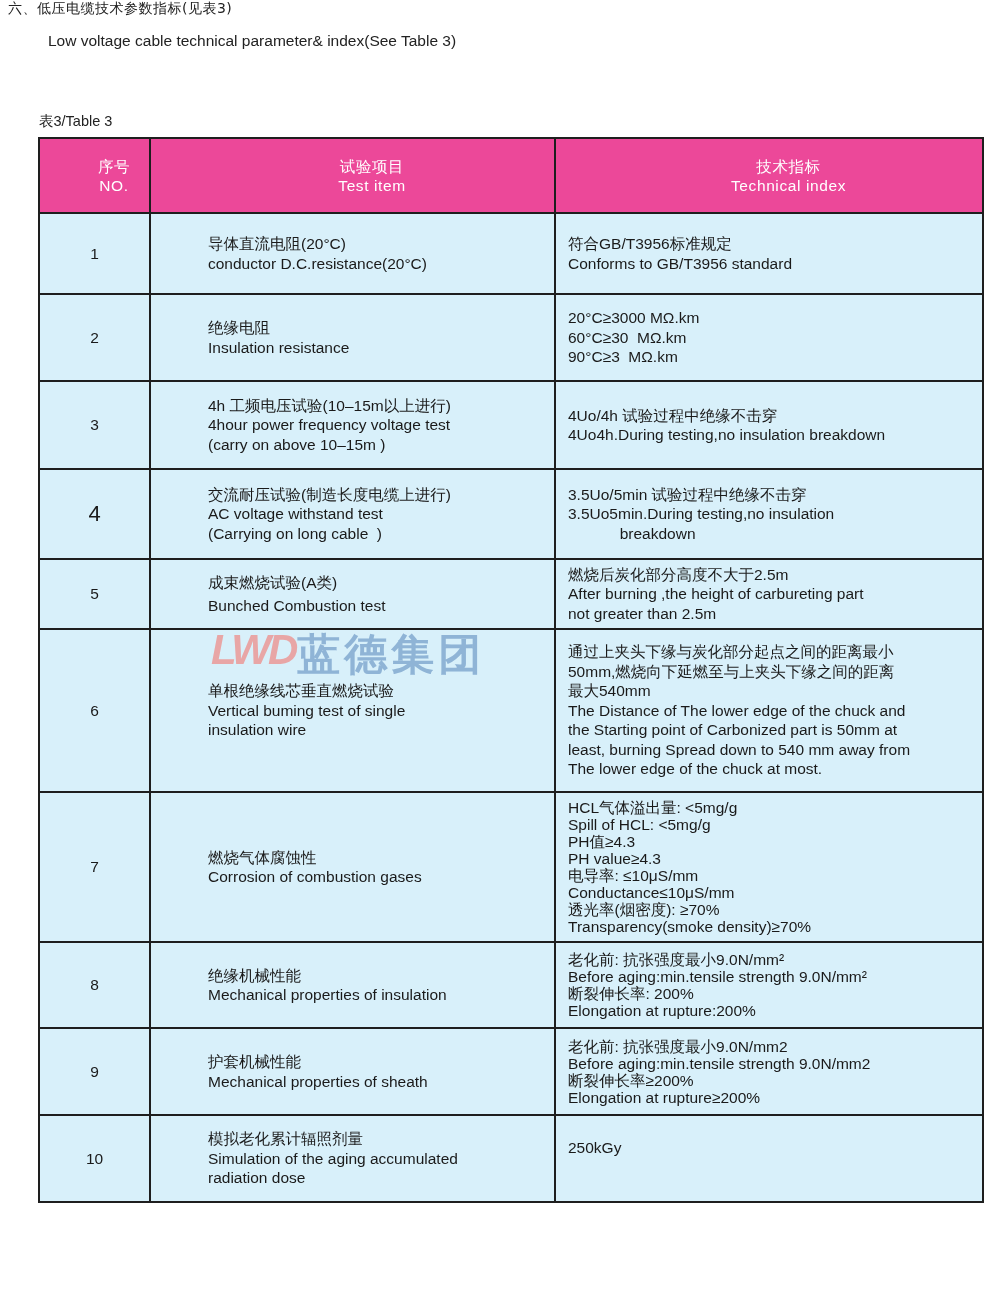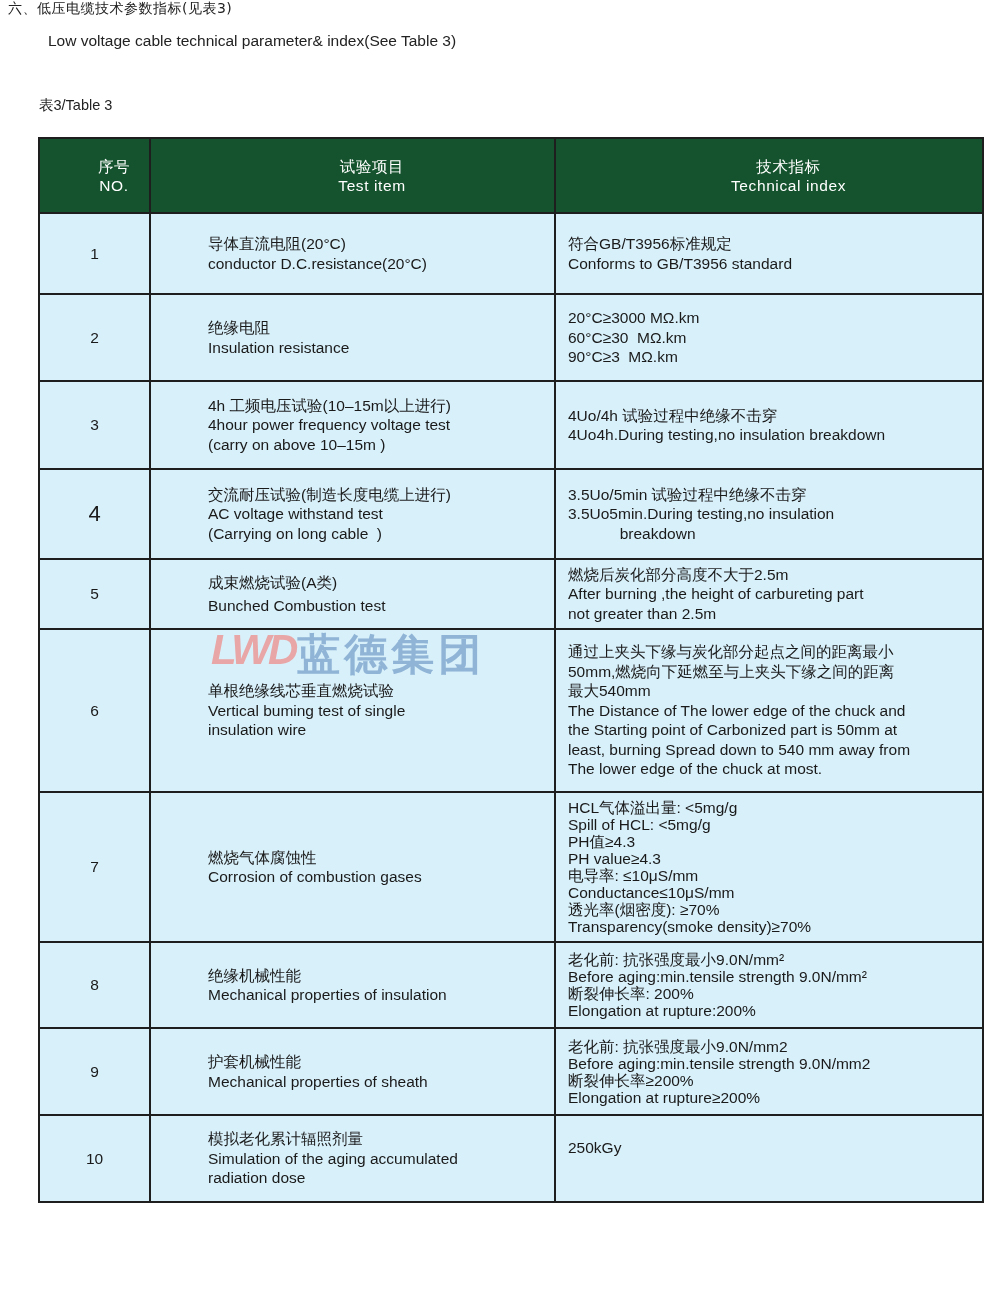--- a/index.html
+++ b/index.html
@@ -10,39 +10,39 @@
   }
   .title-cn {
     position: absolute; left: 8px; top: 0;
     font-size: 14px; letter-spacing: 0.5px; color: #222;
   }
   .title-en {
     position: absolute; left: 48px; top: 32px;
     font-size: 15.5px; color: #222; font-family: Liberation Sans, sans-serif;
   }
   .table-caption {
-    position: absolute; left: 39px; top: 96px;
+    position: absolute; left: 39px; top: 112px;
     font-size: 14.5px; color: #222; font-family: "Liberation Sans", sans-serif;
   }
   .table-wrap {
     position: absolute; left: 38px; top: 137px; width: 944px;
   }
   table.spec {
     width: 944px; border-collapse: collapse; table-layout: fixed;
     font-family: "Liberation Sans", sans-serif;
   }
   table.spec col.c-no { width: 111px; }
   table.spec col.c-item { width: 405px; }
   table.spec col.c-idx { width: 428px; }
   table.spec th, table.spec td {
     border: 2px solid #1e1e1e;
     vertical-align: middle;
   }
   table.spec th {
-    background: #14532d; color: #ffffff; font-weight: normal;
+    background: #ec4899; color: #ffffff; font-weight: normal;
     font-size: 15.5px; line-height: 19px; height: 71px; text-align: center;
     letter-spacing: 0.6px;
     padding-left: 40px;
   }
   table.spec td { background: #d8f0fa; font-size: 15.5px; line-height: 19.5px; }
   td.no { text-align: center; font-size: 19px; }
   td.item { padding-left: 57px; }
   td.idx { padding-left: 12px; padding-right: 8px; }
   td.idx.top { vertical-align: top; padding-top: 22px; }
   .line { display: block; white-space: pre; }

